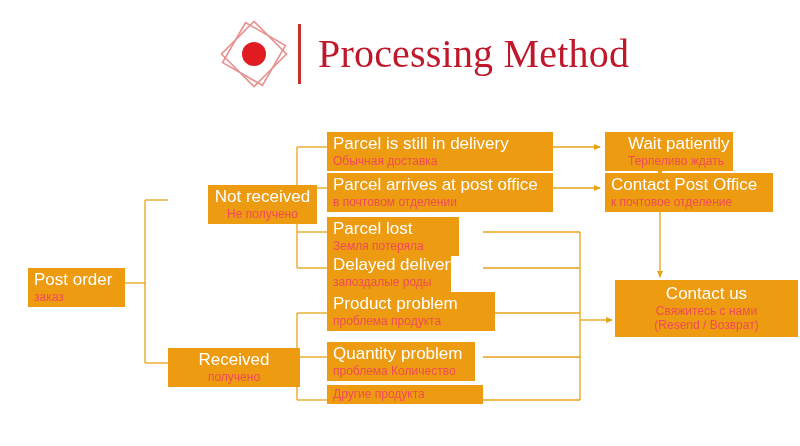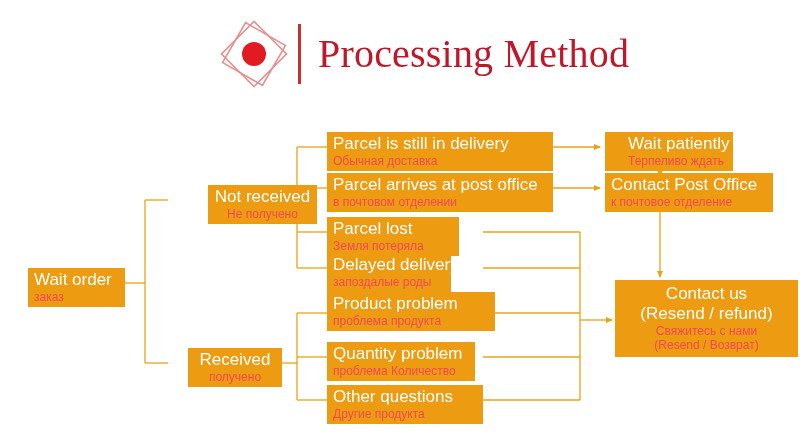--- a/index.html
+++ b/index.html
@@ -118,30 +118,30 @@
       <path d="M483,357 L580,357"></path>
       <path d="M483,400 L580,400"></path>
       <path d="M580,232 L580,400"></path>
       <path d="M580,320 L612,320" marker-end="url(#ah)"></path>
     </g>
   </svg>
 
   <div class="chart">
 
     <div class="node" style="left:28px;top:268px;width:97px;">
-      <span class="en">Wait order</span>
+      <span class="en">Post order</span>
       <span class="ru">заказ</span>
     </div>
 
     <div class="node center" style="left:168px;top:185px;width:109px;margin-left:40px;">
       <span class="en">Not received</span>
       <span class="ru">Не получено</span>
     </div>
 
-    <div class="node center" style="left:168px;top:348px;width:94px;margin-left:20px;">
+    <div class="node center" style="left:168px;top:348px;width:132px;">
       <span class="en">Received</span>
       <span class="ru">получено</span>
     </div>
 
     <div class="node" style="left:327px;top:132px;width:226px;">
       <span class="en">Parcel is still in delivery</span>
       <span class="ru">Обычная доставка</span>
     </div>
 
     <div class="node" style="left:327px;top:173px;width:226px;">
@@ -163,35 +163,33 @@
       <span class="en">Product problem</span>
       <span class="ru">проблема продукта</span>
     </div>
 
     <div class="node" style="left:327px;top:342px;width:148px;">
       <span class="en">Quantity problem</span>
       <span class="ru">проблема Количество</span>
     </div>
 
     <div class="node" style="left:327px;top:385px;width:156px;">
-      <span class="en">Other questions</span>
       <span class="ru">Другие продукта</span>
     </div>
 
     <div class="node" style="left:605px;top:132px;width:128px;padding-left:23px;">
       <span class="en">Wait patiently</span>
       <span class="ru">Терпеливо ждать</span>
     </div>
 
     <div class="node" style="left:605px;top:173px;width:168px;">
       <span class="en">Contact Post Office</span>
       <span class="ru">к почтовое отделение</span>
     </div>
 
     <div class="node center" style="left:615px;top:280px;width:183px;padding-top:4px;padding-bottom:5px;">
       <span class="en">Contact us</span>
-      <span class="en">(Resend / refund)</span>
       <span class="ru">Свяжитесь с нами</span>
       <span class="ru">(Resend / Возврат)</span>
     </div>
 
   </div>
 </div>
 
 </body></html>

